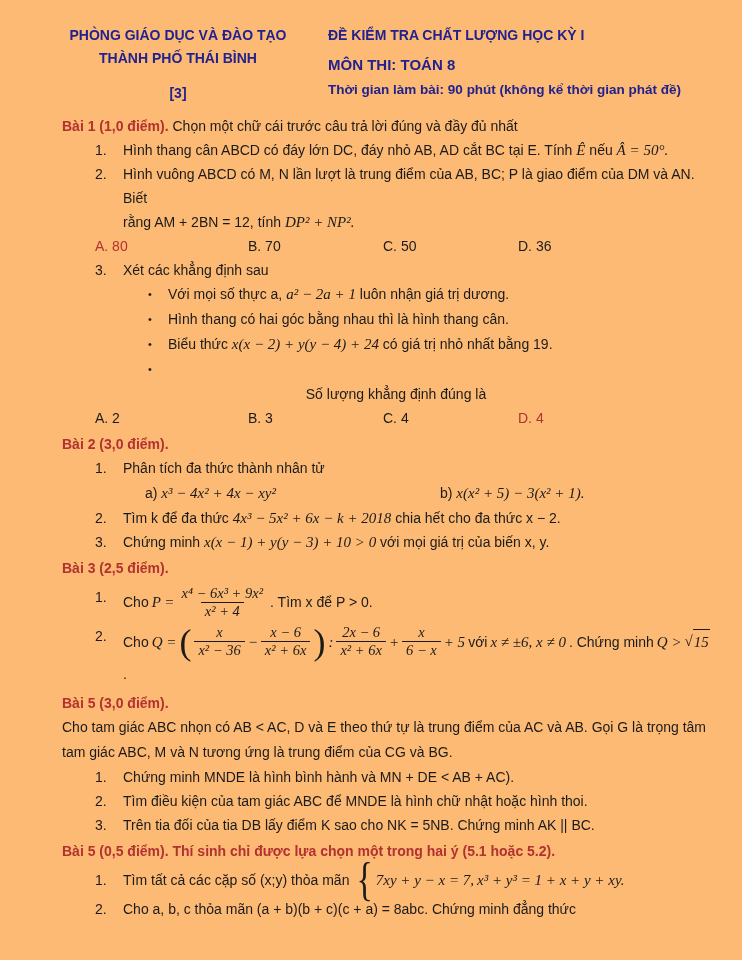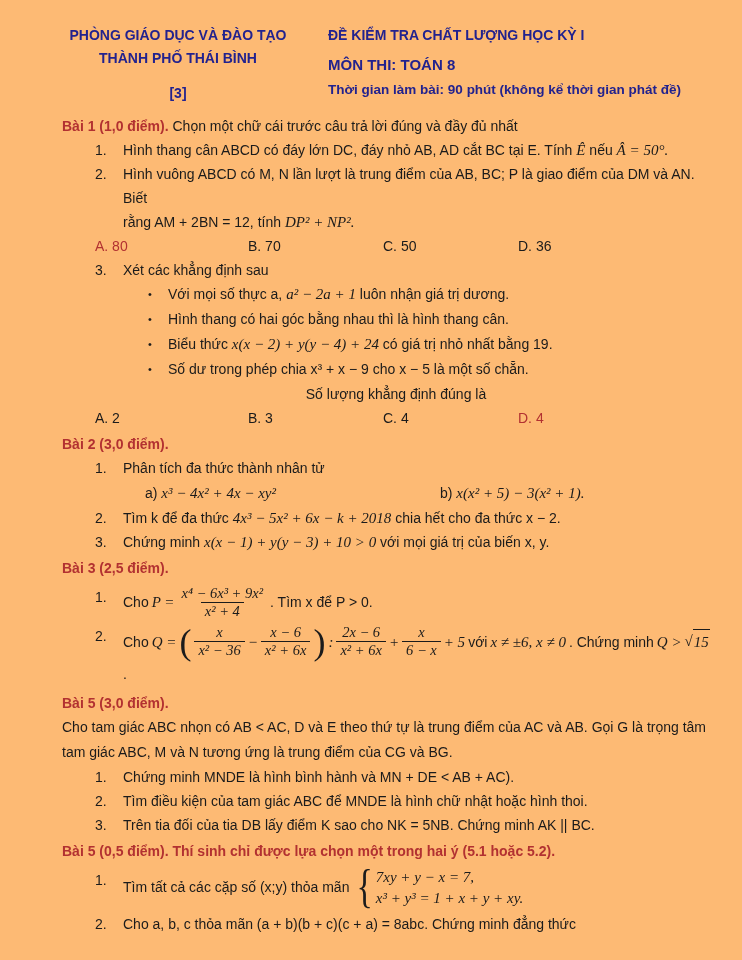--- a/index.html
+++ b/index.html
@@ -41,21 +41,21 @@
   .frac { display: inline-flex; flex-direction: column; align-items: center; vertical-align: middle;
           line-height: 1.15; font-size: 14.5px; }
   .frac .fn { padding: 0 4px; }
   .frac .fd { border-top: 1px solid #1b1b1b; padding: 0 4px; }
   .mathline { margin: 5px 0; }
   .bigp { font-family: "Liberation Serif", serif; font-style: normal; font-size: 36px;
           line-height: 0; vertical-align: middle; }
   .sys { display: inline-flex; align-items: center; gap: 3px; margin-left: 4px; }
   .brace { font-family: "Liberation Serif", serif; font-size: 34px; line-height: 0;
            transform: scaleY(1.35); display: inline-block; }
-  .syslines { display: inline-flex; flex-direction: column; gap: 3px; line-height: 1.2; }
+  .syslines { display: inline-flex; flex-direction: row; gap: 3px; line-height: 1.2; }
   .radw { display: inline-flex; align-items: flex-start; }
   .radarg { border-top: 1.2px solid #1b1b1b; padding: 0 1px; }
   .sp { margin-top: 2px; }
 </style>
 </head>
 <body>
 
 <div class="page">
 
   <div class="header">
@@ -123,21 +123,20 @@
     <div class="bullet">
       <span class="dot">•</span>
       <span>
         <span>Biểu thức</span>
         <span class="m">x(x − 2) + y(y − 4) + 24</span>
         <span>có giá trị nhỏ nhất bằng 19.</span>
       </span>
     </div>
     <div class="bullet">
       <span class="dot">•</span>
-      <span>Số dư trong phép chia x³ + x − 9 cho x − 5 là một số chẵn.</span>
     </div>
 
     <div class="row" style="padding-left:20px;text-align:center;">Số lượng khẳng định đúng là</div>
     <div class="opts">
       <span class="opt">A. 2</span>
       <span class="opt">B. 3</span>
       <span class="opt">C. 4</span>
       <span class="opt correct">D. 4</span>
     </div>
 

